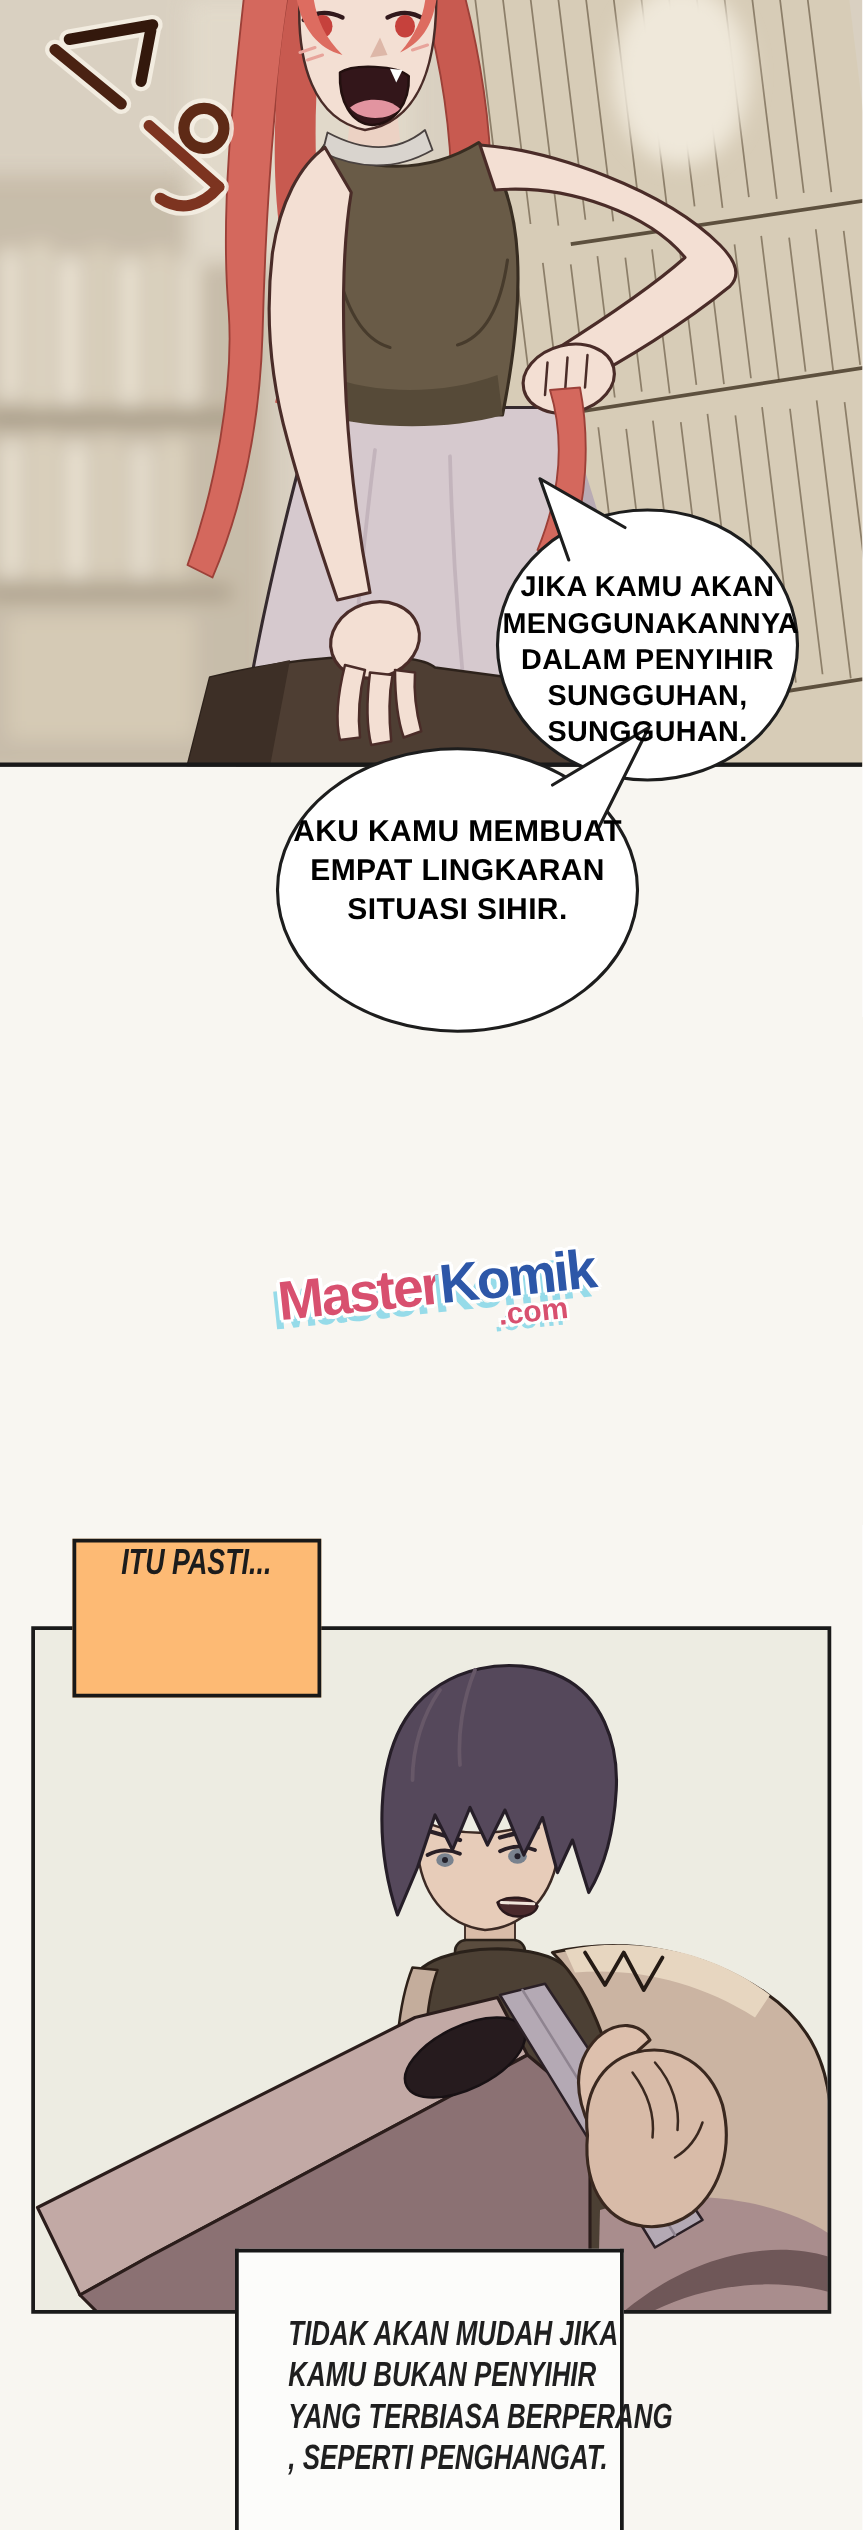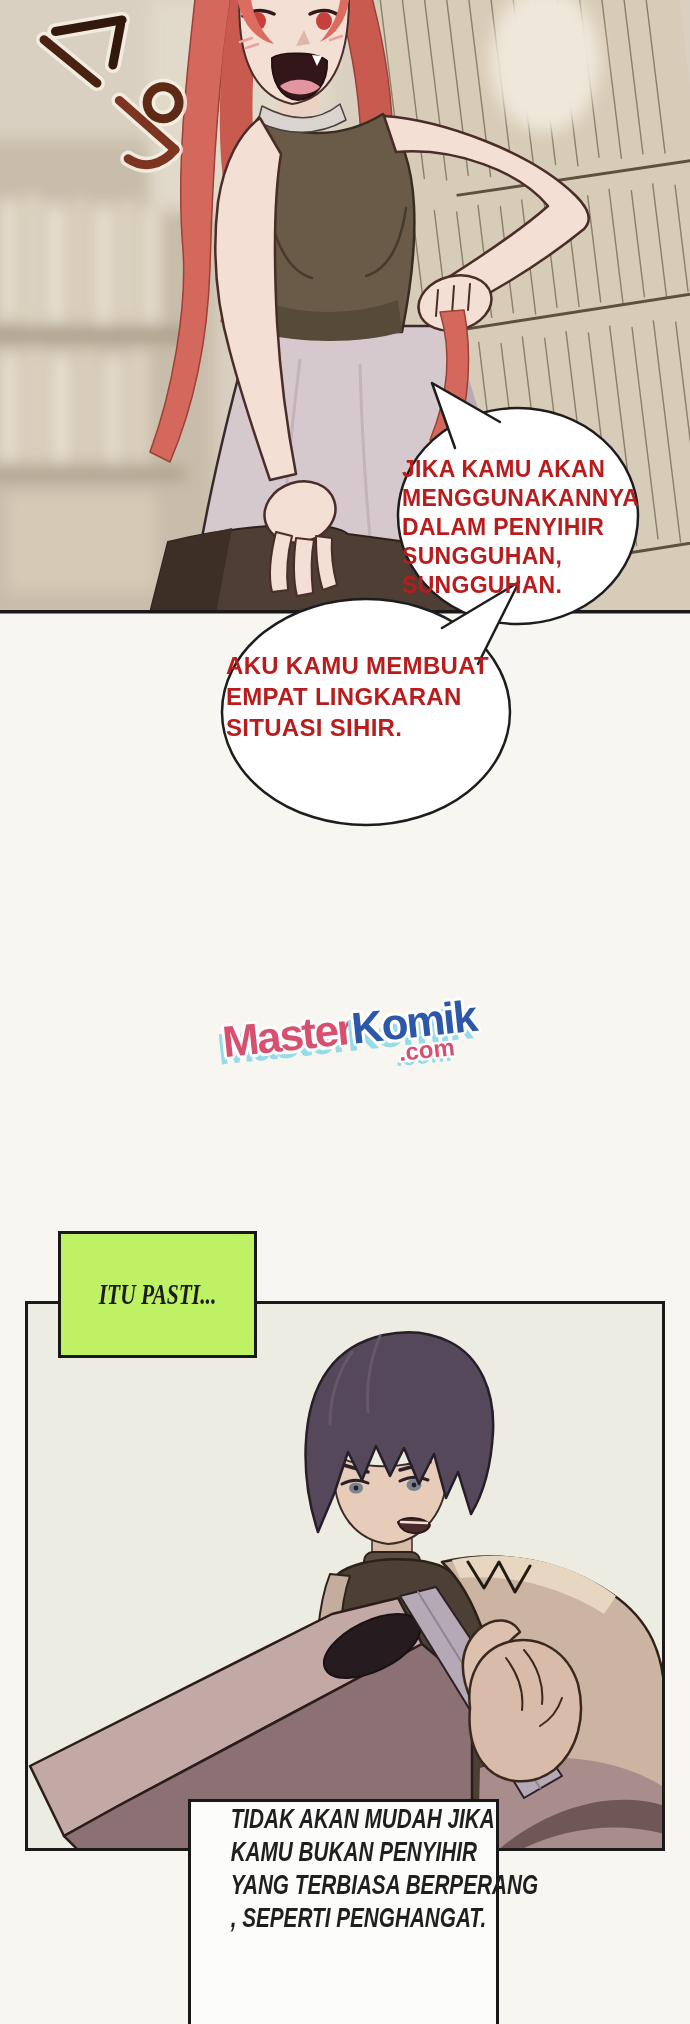--- a/index.html
+++ b/index.html
@@ -4,39 +4,39 @@
 <style>
   html,body{margin:0;padding:0;background:#ffffff;}
   .page{
     position:relative;width:690px;height:2024px;margin:0 auto;
     background:#f8f6f1;overflow:hidden;
     font-family:"Liberation Sans","DejaVu Sans",sans-serif;
   }
   .art{position:absolute;left:0;top:0;z-index:1;}
   .txt{position:absolute;z-index:3;}
   .bubble-text{
-    text-align:left;font-weight:bold;color:#b91c1c;
+    text-align:center;font-weight:bold;color:#000000;
   }
   .bubble-text .ln{display:block;}
   .b1{left:402px;top:455px;width:232px;font-size:23px;line-height:29px;letter-spacing:.3px;}
   .b2{left:226px;top:650px;width:280px;font-size:24px;line-height:31px;letter-spacing:.3px;}
   .sfx-hotspot{left:30px;top:0;width:160px;height:170px;}
   .caption-box{
     left:58px;top:1231px;width:193px;height:121px;
-    background:#bef264;border:3px solid #181818;z-index:3;position:absolute;
-    display:flex;align-items:center;justify-content:center;font-family:Liberation Serif, serif;
+    background:#fdba74;border:3px solid #181818;z-index:3;position:absolute;
+    display:flex;align-items:flex-start;justify-content:center;
   }
   .caption-box .cap{
     font-style:italic;font-weight:bold;font-size:29px;color:#1c1c1c;
     transform:scaleX(.74);transform-origin:center;white-space:nowrap;letter-spacing:0;
   }
   .narration-box{
     left:188px;top:1799px;width:311px;height:225px;
     background:#fcfcfa;border:3px solid #181818;border-bottom:none;z-index:3;position:absolute;
-    text-align:center;box-sizing:border-box;
+    text-align:center;padding-top:48px;box-sizing:border-box;
   }
   .narration-box .ln{
     display:block;font-style:italic;font-weight:bold;font-size:28px;line-height:33px;
     color:#1f1f1f;transform:scaleX(.74);transform-origin:center;white-space:nowrap;
   }
   .logo{
     left:196px;top:1004px;width:308px;z-index:2;position:absolute;
     transform:rotate(-6deg);text-align:center;font-weight:bold;
   }
   .logo .row1{font-size:44px;letter-spacing:-2px;white-space:nowrap;}

